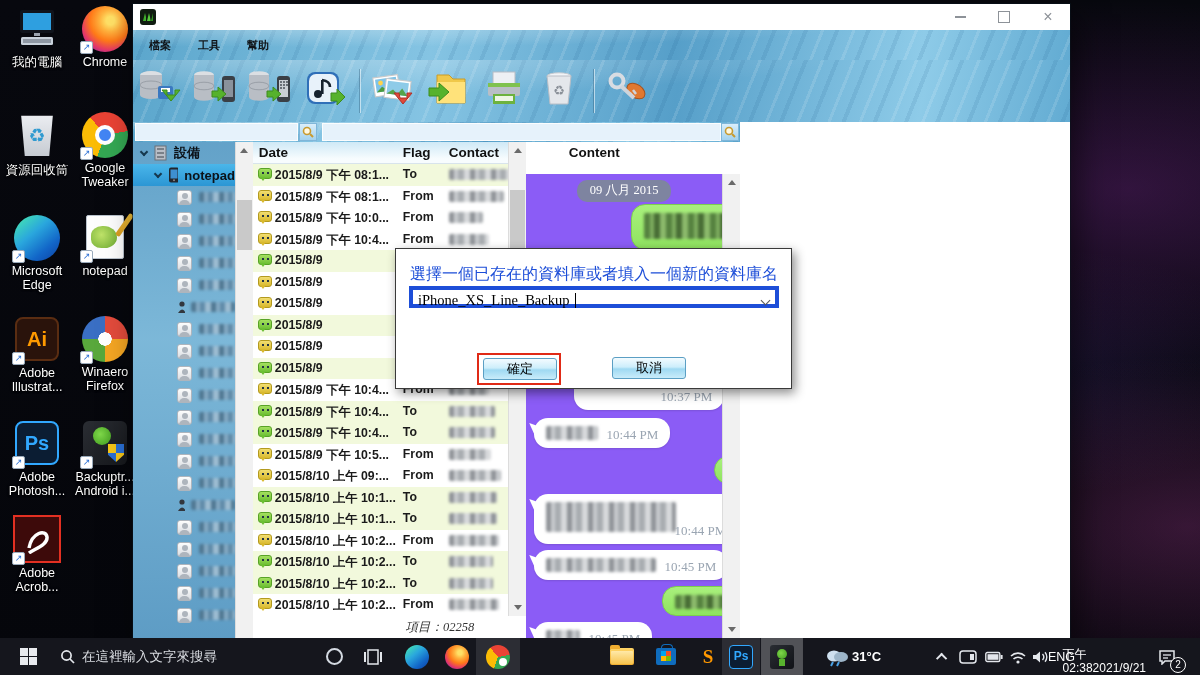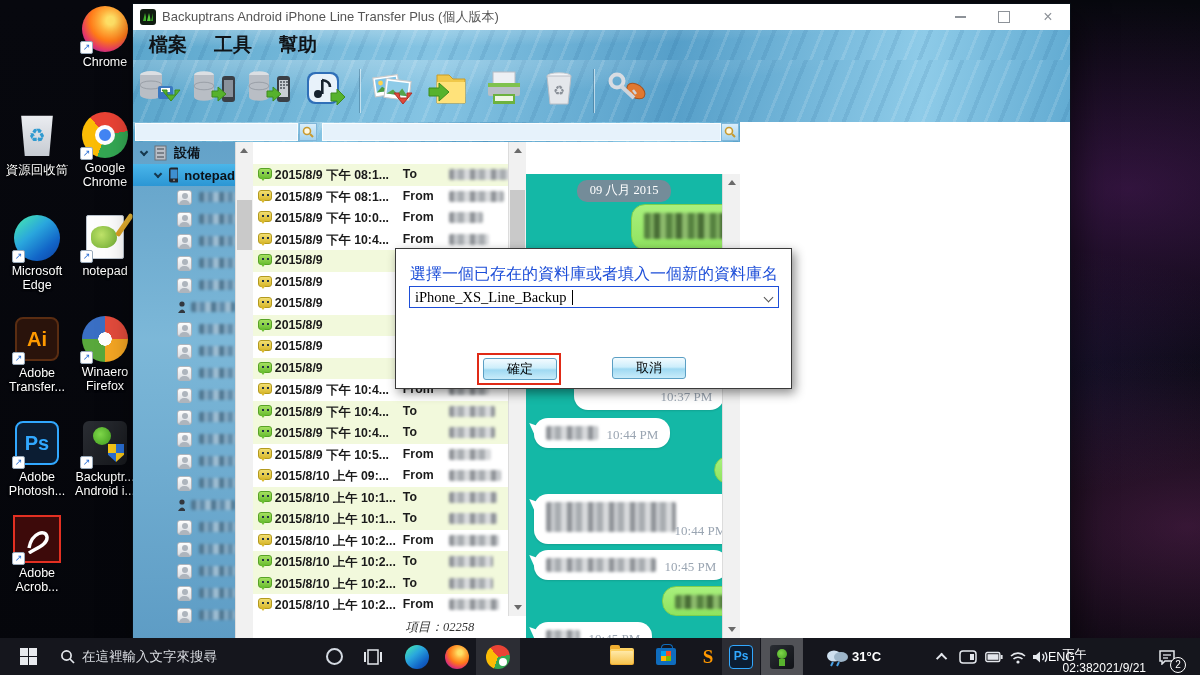--- a/index.html
+++ b/index.html
@@ -48,21 +48,21 @@
   .wc-max::after { content:""; width:10px; height:10px; border:1.5px solid #8d9298; }
   .wc-close { font-size:16px; }
 
   .wallpaper {
     background:
       radial-gradient(130% 150% at 18% -10%, rgba(255,255,255,.30), transparent 45%),
       repeating-linear-gradient(112deg, rgba(255,255,255,.12) 0 3px, rgba(255,255,255,0) 3px 13px, rgba(20,80,130,.10) 13px 17px, rgba(255,255,255,0) 17px 29px),
       linear-gradient(100deg,#5ba6cc,#85c4e3 32%,#569fc9 58%,#8ecbe8 84%,#62abd2);
   }
   #menubar { height:30px; display:flex; align-items:center; padding-left:16px; }
-  .menu-item { font-size:19px; font-weight:bold; color:#101418; margin-right:27px; }
+  .menu-item { font-size:11px; font-weight:bold; color:#101418; margin-right:27px; }
   #toolbar { height:62px; display:flex; align-items:center; padding-left:2px; }
   .tool-btn { width:50px; height:50px; display:flex; align-items:center; justify-content:center; margin-right:5px; }
   .tool-sep { width:1px; height:44px; background:rgba(40,80,110,.35); box-shadow:1px 0 rgba(255,255,255,.55); margin:0 9px 0 4px; }
 
   #search-row { height:20px; position:relative; }
   .search-input { position:absolute; top:1px; height:18px; background:#e6f2fb; border:1px solid #fbfdfe; font-size:12px; padding:0 4px; }
   .search-btn { position:absolute; top:1px; width:18px; height:18px; background:linear-gradient(#d9eefb,#a3d2ee); border:1px solid #7fb6d9; display:flex; align-items:center; justify-content:center; }
 
   #content { position:absolute; left:0; top:118px; bottom:0; right:0; display:flex; }
   #left-col { width:607px; position:relative; }
@@ -104,39 +104,39 @@
   
   .bz { filter:blur(1.6px); border-radius:2px; }
   .bz.gray { background:repeating-linear-gradient(90deg,#8f9398 0 5px,#c9cccf 5px 9px,#a8acb0 9px 15px,#d8dadc 15px 21px); }
   .bz.blue { background:repeating-linear-gradient(90deg,#4f7792 0 5px,#86abc4 5px 9px,#5f8aa8 9px 14px,#9dbdd2 14px 20px); }
   .bz.green { background:repeating-linear-gradient(90deg,#55813f 0 6px,#7fae60 6px 10px,#486d35 10px 16px,#8cba6c 16px 22px); }
   .img-blur { background:repeating-linear-gradient(0deg, rgba(0,0,0,.28) 0 9px, rgba(255,255,255,.10) 9px 18px),repeating-linear-gradient(90deg,#4a4f46 0 11px,#777d6e 11px 19px,#2e322b 19px 31px,#8a8f80 31px 39px); filter:blur(1.8px); border-radius:6px; }
 
   
   #chat-panel { width:330px; position:relative; overflow:hidden; }
   #chat-header { height:32px; background:linear-gradient(#b9e4f2,#f0fbfe 60%,#cfeaf6); border-bottom:1px solid #9fc9dc; text-align:center; font-family:"Liberation Serif",serif; font-size:20px; color:#333; padding-top:3px; }
-  #chat-body { position:absolute; left:0; top:32px; right:0; bottom:0; background:#14b8a6; }
+  #chat-body { position:absolute; left:0; top:32px; right:0; bottom:0; background:#8b5cf6; }
   #chat-scroll { right:0; top:0; }
   #date-badge-wrap { position:absolute; left:0; right:18px; top:6px; text-align:center; }
   #date-badge { display:inline-block; background:rgba(125,136,152,.92); color:#fff; font-family:"Liberation Serif",serif; font-size:12.5px; padding:2px 13px 3px; border-radius:10px; }
   .msg { position:absolute; border-radius:14px; }
   .msg.white { background:#fff; box-shadow:0 1px 2px rgba(0,0,0,.12); }
   .msg.green { background:linear-gradient(#a9f07d,#8fe35f); border:1px solid #7ccf4e; }
   .msg .tail { position:absolute; width:12px; height:12px; }
   .msg.white .tail { left:-5px; top:5px; background:#fff; clip-path:polygon(0 0,100% 35%,45% 100%); }
   .msg .time { position:absolute; right:12px; bottom:5px; font-family:"Liberation Serif",serif; font-size:13px; }
   .msg.white .time { color:#9aa5b2; }
   .msg .mblur { position:absolute; left:12px; top:8px; }
   .msg .mimg { position:absolute; left:11px; top:10px; }
   .msg.timeonly .time { position:static; display:block; text-align:center; margin-top:6px; }
 
   
   #dialog { position:absolute; left:395px; top:248px; width:397px; height:141px; background:#fff; border:1px solid #3a3a3a; box-shadow:3px 4px 10px rgba(0,0,0,.45); z-index:50; }
   #dialog-label { position:absolute; left:14px; top:15px; font-size:16px; color:#1d4ed8; }
-  #dialog-combo { position:absolute; left:13px; top:37px; width:370px; height:22px; background:#fff; border:1px solid #1d4ed8; }
+  #dialog-combo { position:absolute; left:13px; top:37px; width:370px; height:22px; background:#fff; border:4px solid #1d4ed8; }
   #dialog-value { position:absolute; left:5px; top:2px; font-family:"Liberation Serif",serif; font-size:14.5px; color:#000; }
   #dialog-caret { position:absolute; right:-7px; top:1px; width:1px; height:15px; background:#000; }
   #combo-chev { position:absolute; right:6px; top:7px; width:7px; height:7px; border-right:1.6px solid #555; border-bottom:1.6px solid #555; transform:rotate(45deg); }
   .dlg-btn { position:absolute; width:74px; height:22px; background:linear-gradient(180deg,#f3fbff,#cdeefb 45%,#9fd9f2 55%,#c9ecfa); border:1px solid #5b9fc4; border-radius:3px; font-size:13px; color:#000; text-align:center; line-height:20px; }
   #ok-outline { position:absolute; left:81px; top:104px; width:84px; height:32px; border:2px solid #e02a16; }
   #btn-ok { left:4px; top:3px; }
   #btn-cancel { left:216px; top:108px; }
 
   
   #taskbar { position:absolute; left:0; bottom:0; width:1200px; height:37px; background:#15161d; z-index:100; }
@@ -162,39 +162,49 @@
   .chev-up { width:8px; height:8px; border-left:2px solid #e4e7ec; border-top:2px solid #e4e7ec; transform:rotate(45deg) translateY(2px); }
   .tb-text { color:#fff; font-size:12px; }
   #tb-clock { flex-direction:row; line-height:14px; color:#fff; font-size:12px; align-items:flex-end;justify-content:flex-end; }
   #tb-notif { position:relative; }
   #notif-badge { position:absolute; right:-4px; bottom:2px; width:16px; height:16px; border-radius:50%; background:#14151c; border:1.5px solid #fff; color:#fff; font-size:10px; text-align:center; line-height:13px; }
 </style>
 </head>
 <body>
 
 <div id="desktop">
+    <div class="dicon" style="left: 4px; top: 6px;">
+      <div class="dicon-art"><svg width="46" height="46" viewBox="0 0 46 46">
+          <rect x="6" y="4" width="34" height="23" rx="2" fill="#10141c"></rect>
+          <rect x="9" y="7" width="28" height="17" fill="#2e9fe0"></rect>
+          <rect x="20" y="27" width="6" height="3" fill="#9aa2ae"></rect>
+          <rect x="7" y="31" width="32" height="8" rx="1.5" fill="#c9d2dc"></rect>
+          <rect x="9" y="33" width="28" height="4" fill="#8f98a4"></rect>
+        </svg></div>
+      <div class="dicon-label">我的電腦</div>
+    </div>
     <div class="dicon" style="left: 72px; top: 6px;">
       <div class="dicon-art">
         <div class="art-firefox"></div>
         <span class="sc">↗</span>
       </div>
       <div class="dicon-label">Chrome</div>
     </div>
     <div class="dicon" style="left: 4px; top: 112px;">
       <div class="dicon-art">
         <div class="art-recycle">♻</div>
       </div>
       <div class="dicon-label">資源回收筒</div>
     </div>
     <div class="dicon" style="left: 72px; top: 112px;">
       <div class="dicon-art">
         <div class="art-chrome"></div>
         <span class="sc">↗</span>
       </div>
-      <div class="dicon-label">Google Chrome</div>
+      <div class="dicon-label">Google Tweaker</div>
     </div>
     <div class="dicon" style="left: 4px; top: 215px;">
       <div class="dicon-art">
         <div class="art-edge"></div>
         <span class="sc">↗</span>
       </div>
       <div class="dicon-label">Microsoft Edge</div>
     </div>
     <div class="dicon" style="left: 72px; top: 215px;">
       <div class="dicon-art">
@@ -204,21 +214,21 @@
         </div>
         <span class="sc">↗</span>
       </div>
       <div class="dicon-label">notepad</div>
     </div>
     <div class="dicon" style="left: 4px; top: 316px;">
       <div class="dicon-art">
         <div class="art-ai">Ai</div>
         <span class="sc">↗</span>
       </div>
-      <div class="dicon-label">Adobe Transfer...</div>
+      <div class="dicon-label">Adobe Illustrat...</div>
     </div>
     <div class="dicon" style="left: 72px; top: 316px;">
       <div class="dicon-art">
         <div class="art-winaero"></div>
         <span class="sc">↗</span>
       </div>
       <div class="dicon-label">Winaero Firefox</div>
     </div>
     <div class="dicon" style="left: 4px; top: 420px;">
       <div class="dicon-art">
@@ -246,21 +256,20 @@
         </div>
         <span class="sc">↗</span>
       </div>
       <div class="dicon-label">Adobe Acrob...</div>
     </div>
   </div>
 
 <div id="app-window">
   <div id="titlebar">
     <span id="title-icon"></span>
-    <span id="title-text">Backuptrans Android iPhone Line Transfer Plus (個人版本)</span>
     <span id="win-controls">
       <span class="wc wc-min"></span>
       <span class="wc wc-max"></span>
       <span class="wc wc-close">×</span>
     </span>
   </div>
   <div id="menubar" class="wallpaper">
       <span class="menu-item">檔案</span>
       <span class="menu-item">工具</span>
       <span class="menu-item">幫助</span>
@@ -489,20 +498,26 @@
               </div>
             </div>
           <div class="scrollbar" style="right:0;">
             <div class="sb-arrow" style="top:0;">
                 <span class="tri-up"></span>
               </div>
             <div class="sb-thumb" style="top:58px;height:50px;"></div>
           </div>
         </div>
         <div id="table-panel">
+          <div id="table-header">
+              <span class="th" style="left: 6px;">Date</span>
+              <span class="th" style="left: 150px;">Flag</span>
+              <span class="th" style="left: 196px;">Contact</span>
+              <span class="th" style="left: 316px;">Content</span>
+            </div>
           <div id="table-rows">
               <div class="trow to">
                 <span class="bub to"></span>
                 <span class="cell-date">2015/8/9 下午 08:1...</span>
                 <span class="cell-flag">To</span>
                 <span class="bz gray" style="position: absolute; left: 196px; top: 5px; height: 11px; width: 62px;"></span>
               </div>
               <div class="trow from">
                 <span class="bub from"></span>
                 <span class="cell-date">2015/8/9 下午 08:1...</span>

